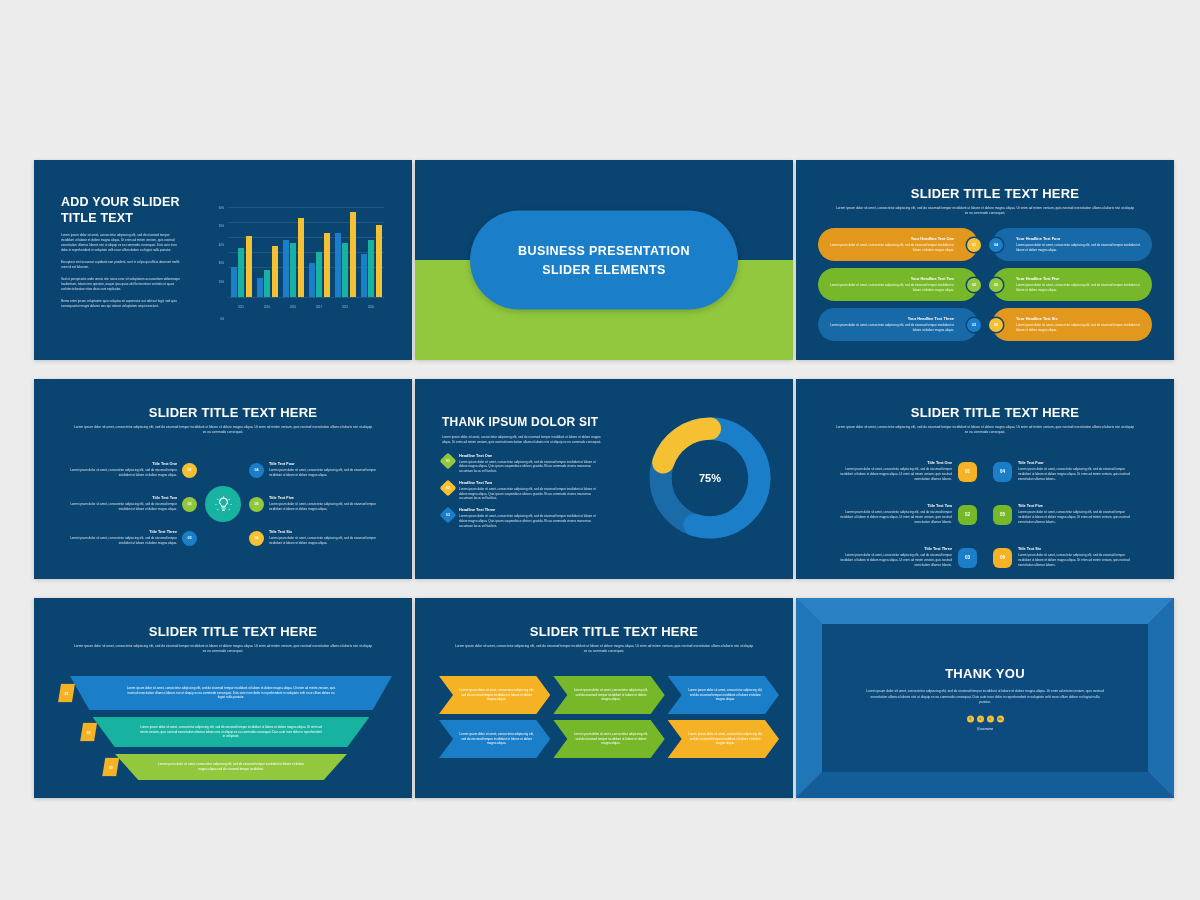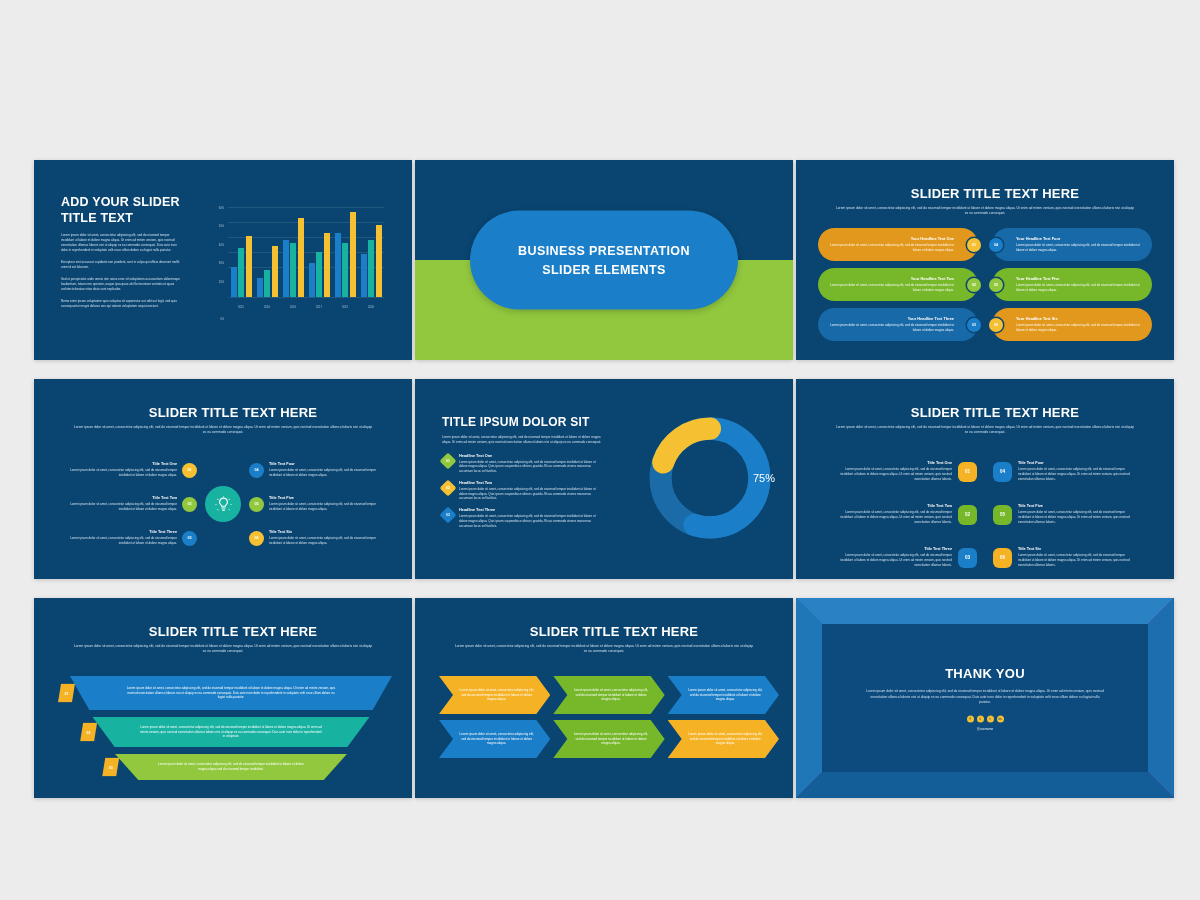--- a/index.html
+++ b/index.html
@@ -102,21 +102,21 @@
   #slide5 .left { position:absolute; left:27px; top:36px; width:160px; }
   #slide5 .left h2 { color:#fff; font-weight:bold; font-size:12px; letter-spacing:0.2px; }
   #slide5 .left .intro { margin-top:6px; color:#cfe0ee; font-size:3.1px; line-height:1.62; }
   .list5 { margin-top:9px; display:flex; flex-direction:column; gap:7px; }
   .li5 { display:flex; gap:5px; align-items:flex-start; }
   .diam { width:12px; height:12px; transform:rotate(45deg); border-radius:2px; flex:none; display:flex; align-items:center; justify-content:center; margin-top:1px; }
   .diam span { transform:rotate(-45deg); color:#fff; font-weight:bold; font-size:3.3px; }
   .li5 .txt h4 { font-size:3.85px; font-weight:bold; color:#fff; margin-bottom:1.5px; }
   .li5 .txt p { font-size:3.05px; line-height:1.6; color:#d3e2ef; }
   #slide5 .donut { position:absolute; right:18px; top:34px; width:130px; height:130px; }
-  #slide5 .dlabel { position:absolute; left:0; right:0; top:50%; transform:translateY(-50%); text-align:right; color:#fff; font-weight:normal; font-size:11px; }
+  #slide5 .dlabel { position:absolute; left:0; right:0; top:50%; transform:translateY(-50%); text-align:center; color:#fff; font-weight:bold; font-size:11px; }
 
   
   #slide6 .grid6 { position:absolute; left:16px; right:16px; top:76px; display:grid; grid-template-columns:1fr 1fr; gap:10px 16px; }
   .it6 { display:flex; align-items:center; gap:6px; height:33px; }
   .it6.rt { justify-content:flex-end; text-align:right; }
   .it6.lt { justify-content:flex-start; text-align:left; }
   .it6 .txt { width:118px; }
   .it6 .txt h4 { font-size:3.8px; font-weight:bold; color:#fff; margin-bottom:2px; }
   .it6 .txt p { font-size:3.05px; line-height:1.6; color:#d3e2ef; }
   .rsq { width:19px; height:20px; border-radius:6px; display:flex; align-items:center; justify-content:center; color:#fff; font-weight:bold; font-size:4.6px; flex:none; }
@@ -337,21 +337,21 @@
           <div class="txt">
             <h4>Title Text Six</h4>
             <p>Lorem ipsum dolor sit amet, consectetur adipiscing elit, sed do eiusmod tempor incididunt ut labore et dolore magna aliqua.</p>
           </div>
         </div>
       </div>
   </div>
 
   <div class="slide" id="slide5">
     <div class="left">
-      <h2>TITLE IPSUM DOLOR SIT</h2>
+      <h2>THANK IPSUM DOLOR SIT</h2>
       <p class="intro">Lorem ipsum dolor sit amet, consectetur adipiscing elit, sed do eiusmod tempor incididunt ut labore et dolore magna aliqua. Ut enim ad minim veniam, quis nostrud exercitation ullamco laboris nisi ut aliquip ex ea commodo consequat.</p>
       <div class="list5" id="s5-list">
           <div class="li5">
             <div class="diam" style="background: rgb(146, 200, 62);">
               <span>01</span>
             </div>
             <div class="txt">
               <h4>Headline Text One</h4>
               <p>Lorem ipsum dolor sit amet, consectetur adipiscing elit, sed do eiusmod tempor incididunt ut labore et dolore magna aliqua. Quis ipsum suspendisse ultrices gravida. Risus commodo viverra maecenas accumsan lacus vel facilisis.</p>
             </div>

